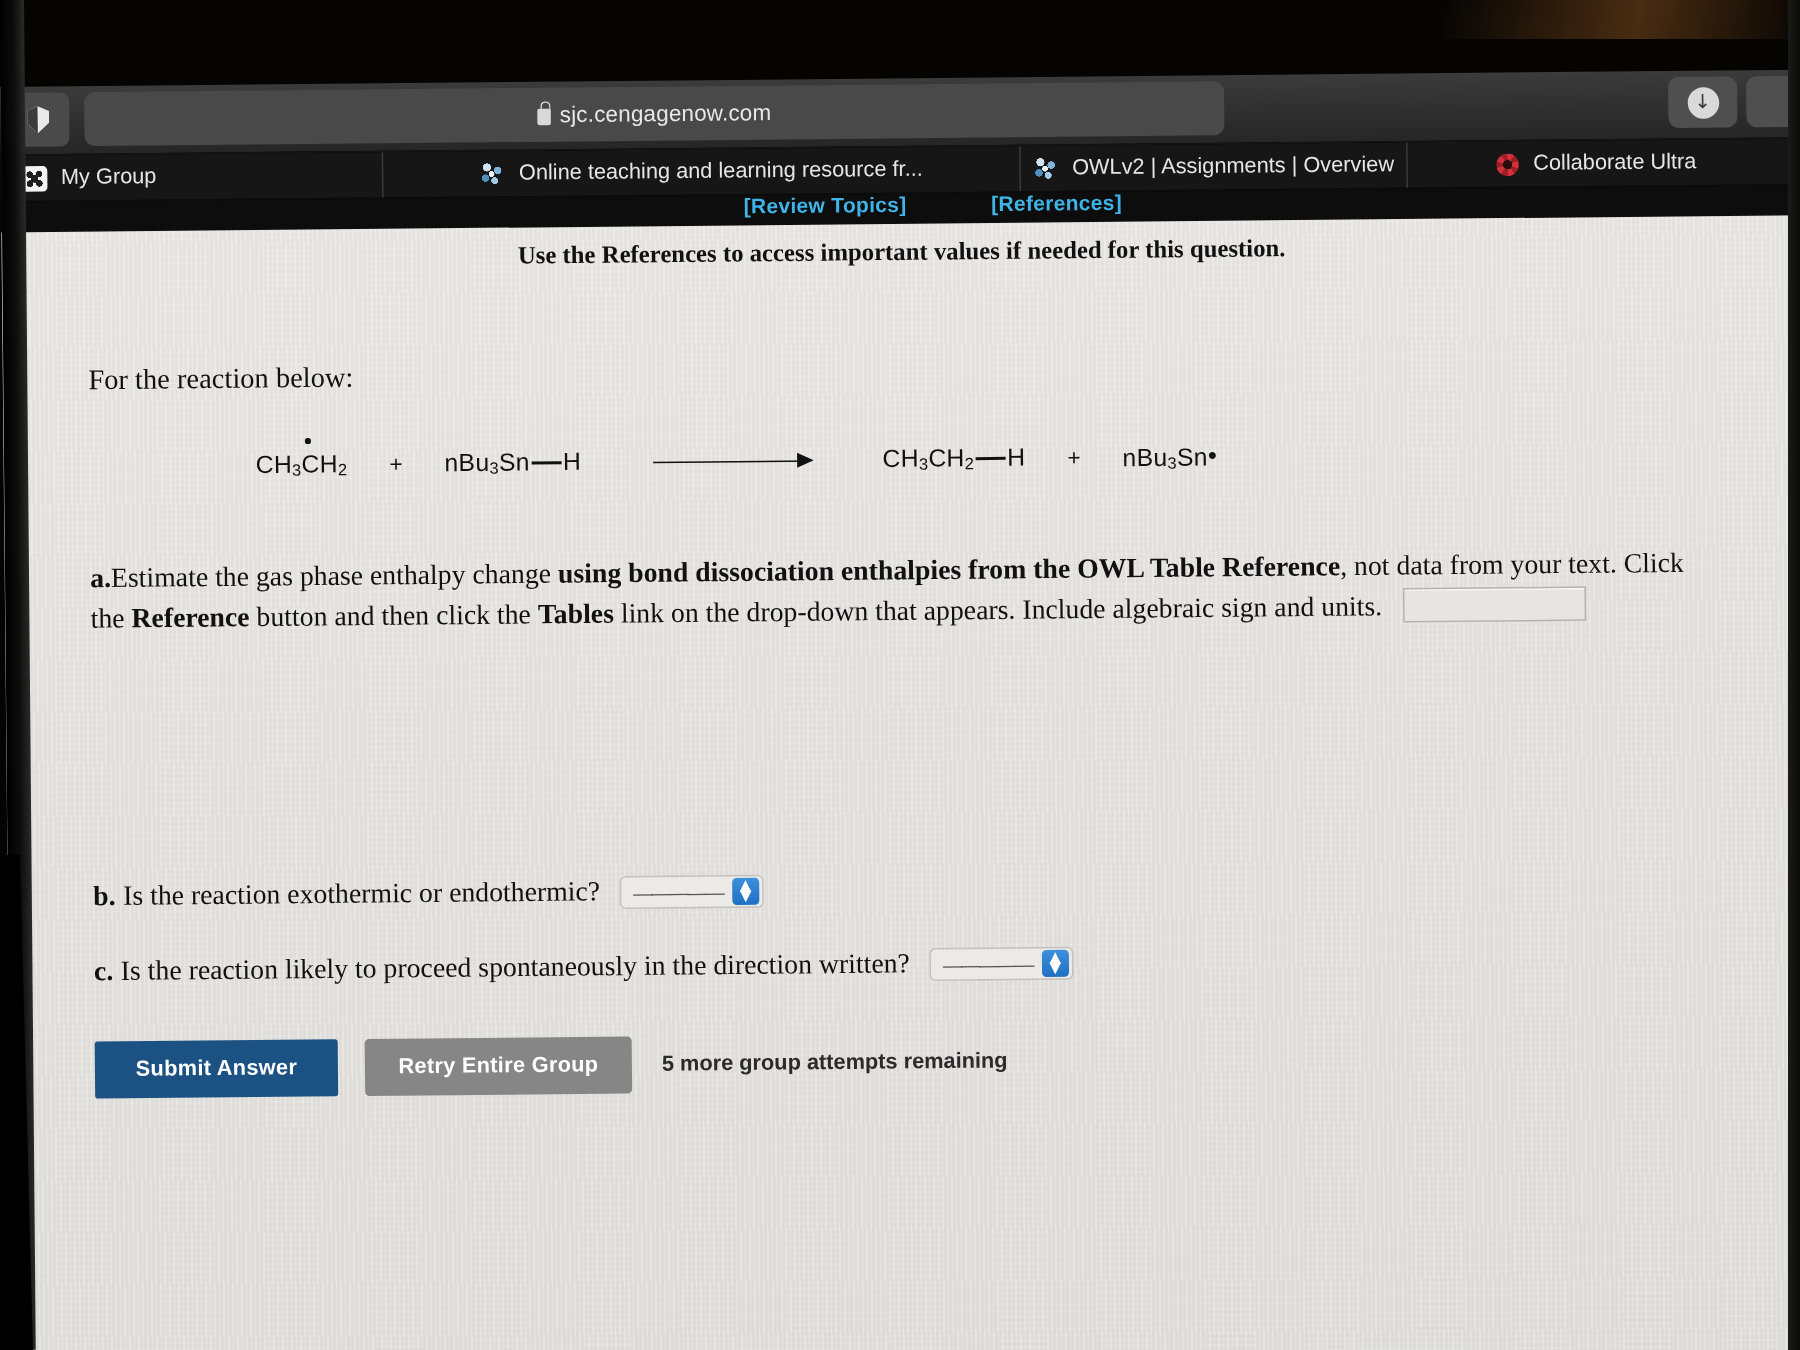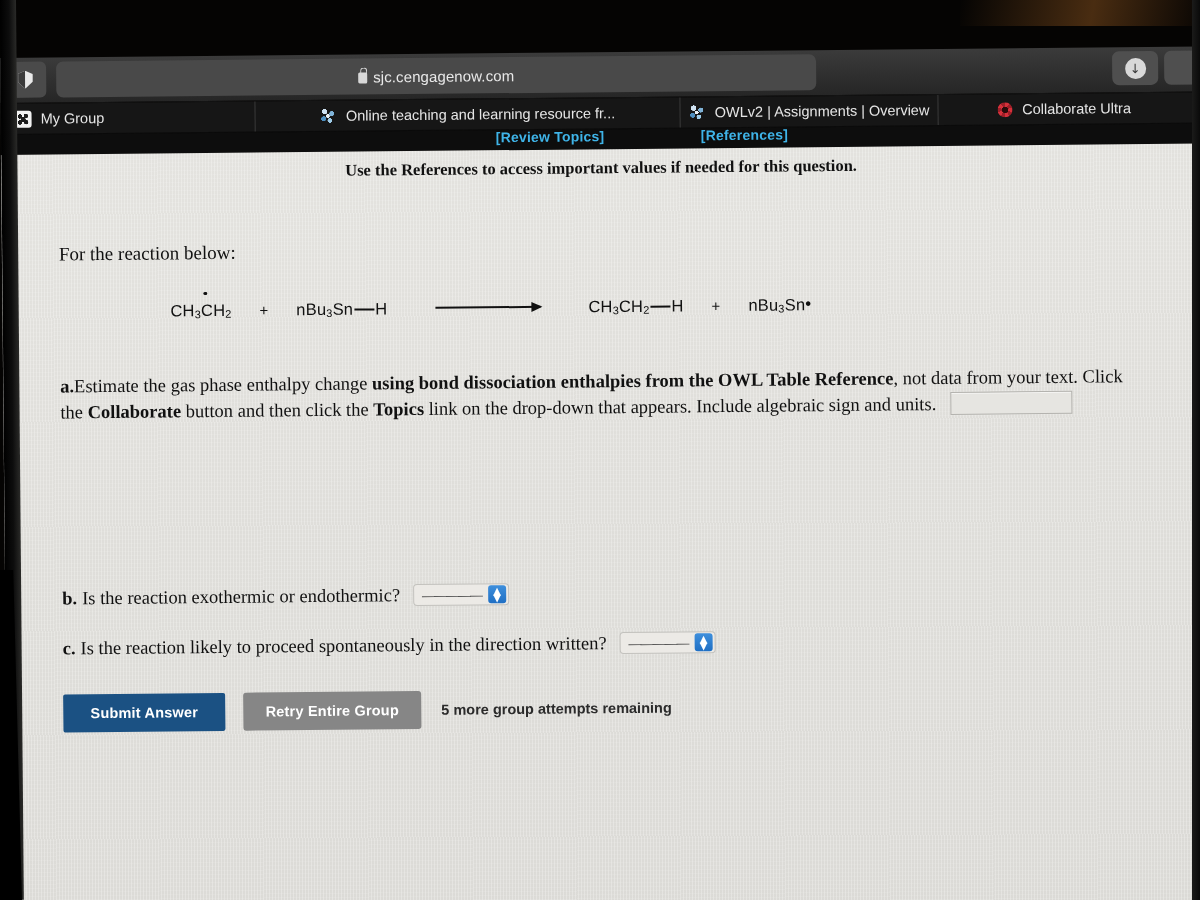--- a/index.html
+++ b/index.html
@@ -201,21 +201,21 @@
     position: absolute;
     top: -1px;
     color: #3fb4e8;
     font-family: "Liberation Sans", sans-serif;
     font-weight: bold;
     font-size: 14px;
     text-decoration: none;
     letter-spacing: .2px;
   }
   .link-review { left: 495px; }
-  .link-refs   { left: 700px; top: 4px; }
+  .link-refs   { left: 660px; top: 4px; }
 
   
   .page {
     position: relative;
     height: 770px;
     background: linear-gradient(175deg, #e8e7e3 0%, #e3e2de 45%, #dfdeda 100%);
     overflow: hidden;
   }
   .page::after {   
     content:"";
@@ -489,21 +489,21 @@
         <span class="species">
           <span>CH<sub>3</sub>CH<sub>2</sub></span><span class="bond"></span><span>H</span>
         </span>
         <span class="plus">+</span>
         <span class="species">
           nBu<sub>3</sub>Sn<span class="dot-sup">•</span>
         </span>
       </div>
 
       <div class="qa">
-        <b>a.</b><span>Estimate the gas phase enthalpy change </span><b>using bond dissociation enthalpies from the OWL Table Reference</b><span>, not data from your text. Click the </span><b>Collaborate</b><span> button and then click the </span><b>Topics</b><span> link on the drop-down that appears. Include algebraic sign and units.</span><span class="text-input"></span>
+        <b>a.</b><span>Estimate the gas phase enthalpy change </span><b>using bond dissociation enthalpies from the OWL Table Reference</b><span>, not data from your text. Click the </span><b>Reference</b><span> button and then click the </span><b>Tables</b><span> link on the drop-down that appears. Include algebraic sign and units.</span><span class="text-input"></span>
       </div>
 
       <div class="qb">
         <b>b.</b>
         <span style="margin-left:5px">Is the reaction exothermic or endothermic?</span>
         <span class="dropdown">
           <span class="val">—————</span>
           <span class="dd-btn">
               <span>▲</span>
               <span>▼</span>

